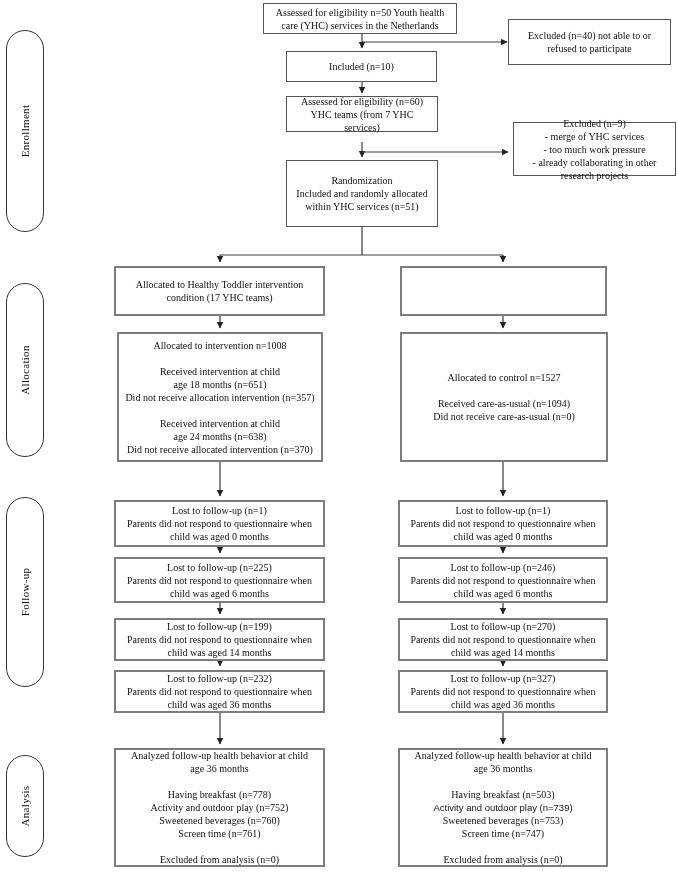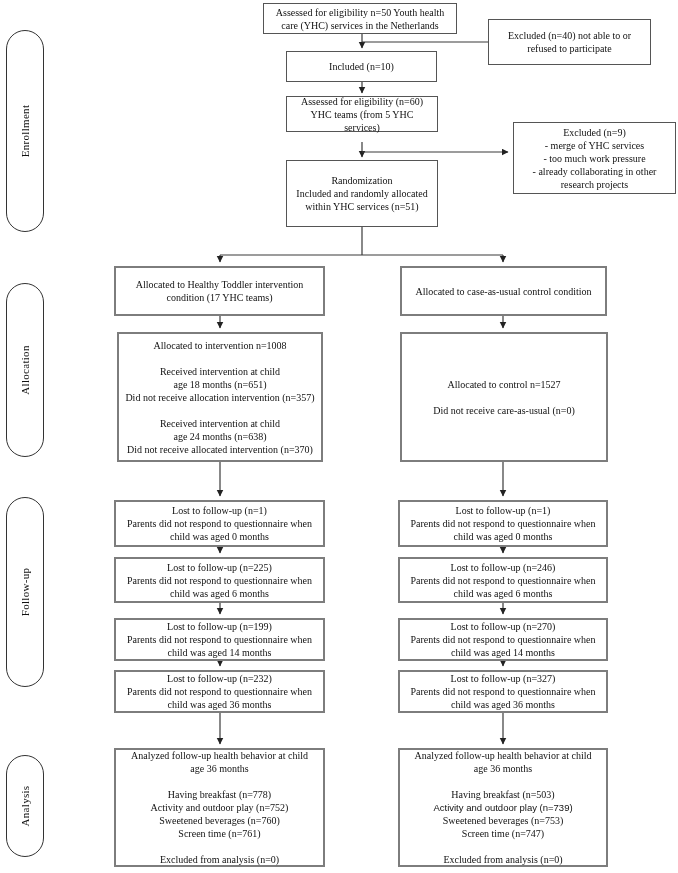--- a/index.html
+++ b/index.html
@@ -100,67 +100,67 @@
     <span>Follow-up</span>
   </div>
   <div class="pill" style="left:6px;top:755px;width:38px;height:102px">
     <span>Analysis</span>
   </div>
 
   <div class="fbox thin" style="left:263px;top:3px;width:194px;height:31px">
       <div class="bline">Assessed for eligibility n=50 Youth health</div>
       <div class="bline">care (YHC) services in the Netherlands</div>
     </div>
-  <div class="fbox thin" style="left:488px;top:19px;width:163px;height:46px">
+  <div class="fbox thin" style="left:508px;top:19px;width:163px;height:46px">
       <div class="bline">Excluded (n=40) not able to or</div>
       <div class="bline">refused to participate</div>
     </div>
   <div class="fbox thin" style="left:286px;top:51px;width:151px;height:31px">
       <div class="bline">Included (n=10)</div>
     </div>
   <div class="fbox thin" style="left:286px;top:96px;width:152px;height:36px">
       <div class="bline">Assessed for eligibility (n=60)</div>
-      <div class="bline">YHC teams (from 5 YHC</div>
+      <div class="bline">YHC teams (from 7 YHC</div>
       <div class="bline">services)</div>
     </div>
-  <div class="fbox thin" style="left:513px;top:122px;width:163px;height:72px">
+  <div class="fbox thin" style="left:513px;top:122px;width:163px;height:54px">
       <div class="bline">Excluded (n=9)</div>
       <div class="bline">- merge of YHC services</div>
       <div class="bline">- too much work pressure</div>
       <div class="bline">- already collaborating in other</div>
       <div class="bline">research projects</div>
     </div>
   <div class="fbox thin" style="left:286px;top:160px;width:152px;height:67px">
       <div class="bline">Randomization</div>
       <div class="bline">Included and randomly allocated</div>
       <div class="bline">within YHC services (n=51)</div>
     </div>
 
   <div class="fbox" style="left:114px;top:266px;width:211px;height:50px">
       <div class="bline">Allocated to Healthy Toddler intervention</div>
       <div class="bline">condition (17 YHC teams)</div>
     </div>
   <div class="fbox" style="left:400px;top:266px;width:207px;height:50px">
-      <div class="bline">Allocated to case-as-usual control condition</div>
     </div>
 
   <div class="fbox" style="left:117px;top:332px;width:206px;height:130px">
       <div class="bline">Allocated to intervention n=1008</div>
       <div class="bline">&nbsp;</div>
       <div class="bline">Received intervention at child</div>
       <div class="bline">age 18 months (n=651)</div>
       <div class="bline">Did not receive allocation intervention (n=357)</div>
       <div class="bline">&nbsp;</div>
       <div class="bline">Received intervention at child</div>
       <div class="bline">age 24 months (n=638)</div>
       <div class="bline">Did not receive allocated intervention (n=370)</div>
     </div>
   <div class="fbox" style="left:400px;top:332px;width:208px;height:130px">
       <div class="bline">Allocated to control n=1527</div>
       <div class="bline">&nbsp;</div>
+      <div class="bline">Received care-as-usual (n=1094)</div>
       <div class="bline">Did not receive care-as-usual (n=0)</div>
     </div>
 
   <div class="fbox" style="left:114px;top:500px;width:211px;height:47px">
       <div class="bline">Lost to follow-up (n=1)</div>
       <div class="bline">Parents did not respond to questionnaire when</div>
       <div class="bline">child was aged 0 months</div>
     </div>
   <div class="fbox" style="left:114px;top:557px;width:211px;height:46px">
       <div class="bline">Lost to follow-up (n=225)</div>

